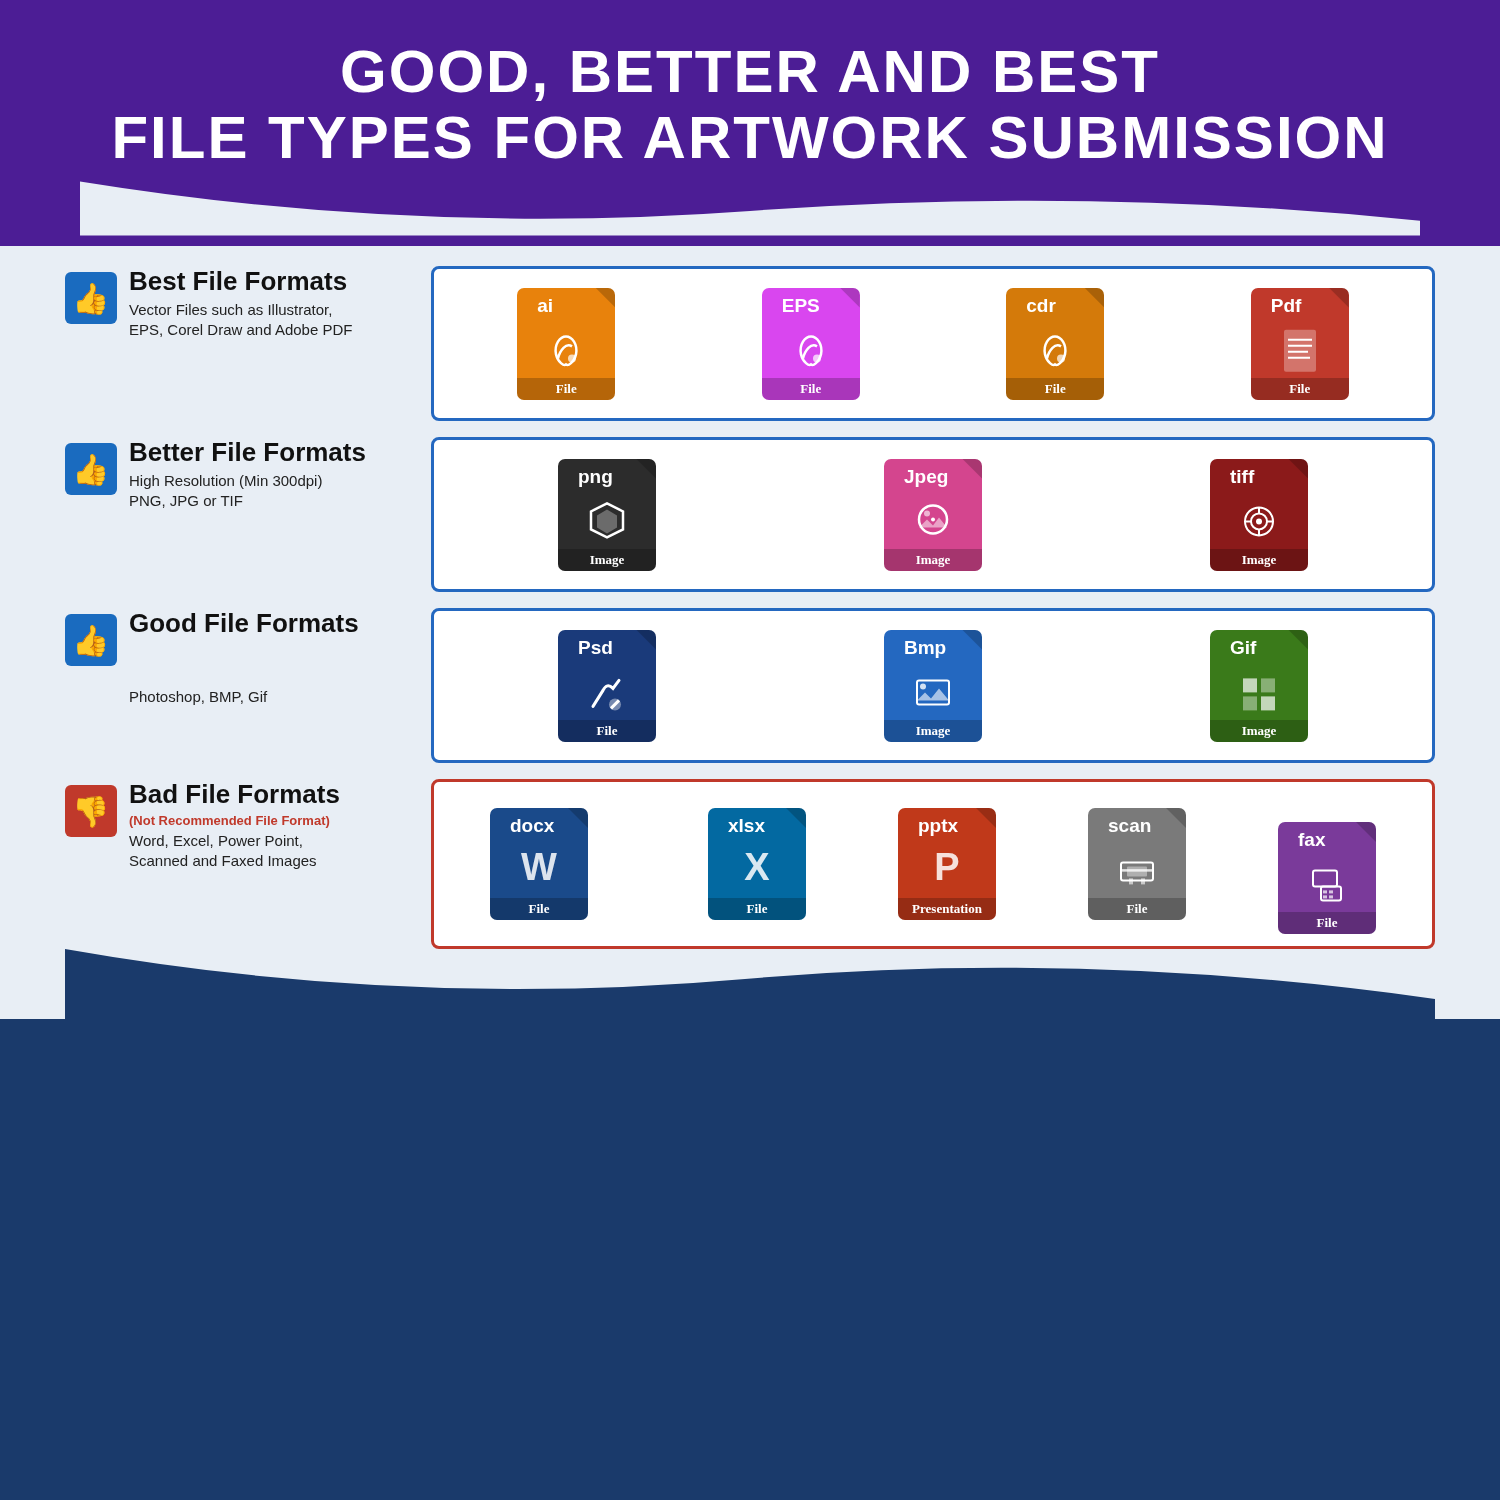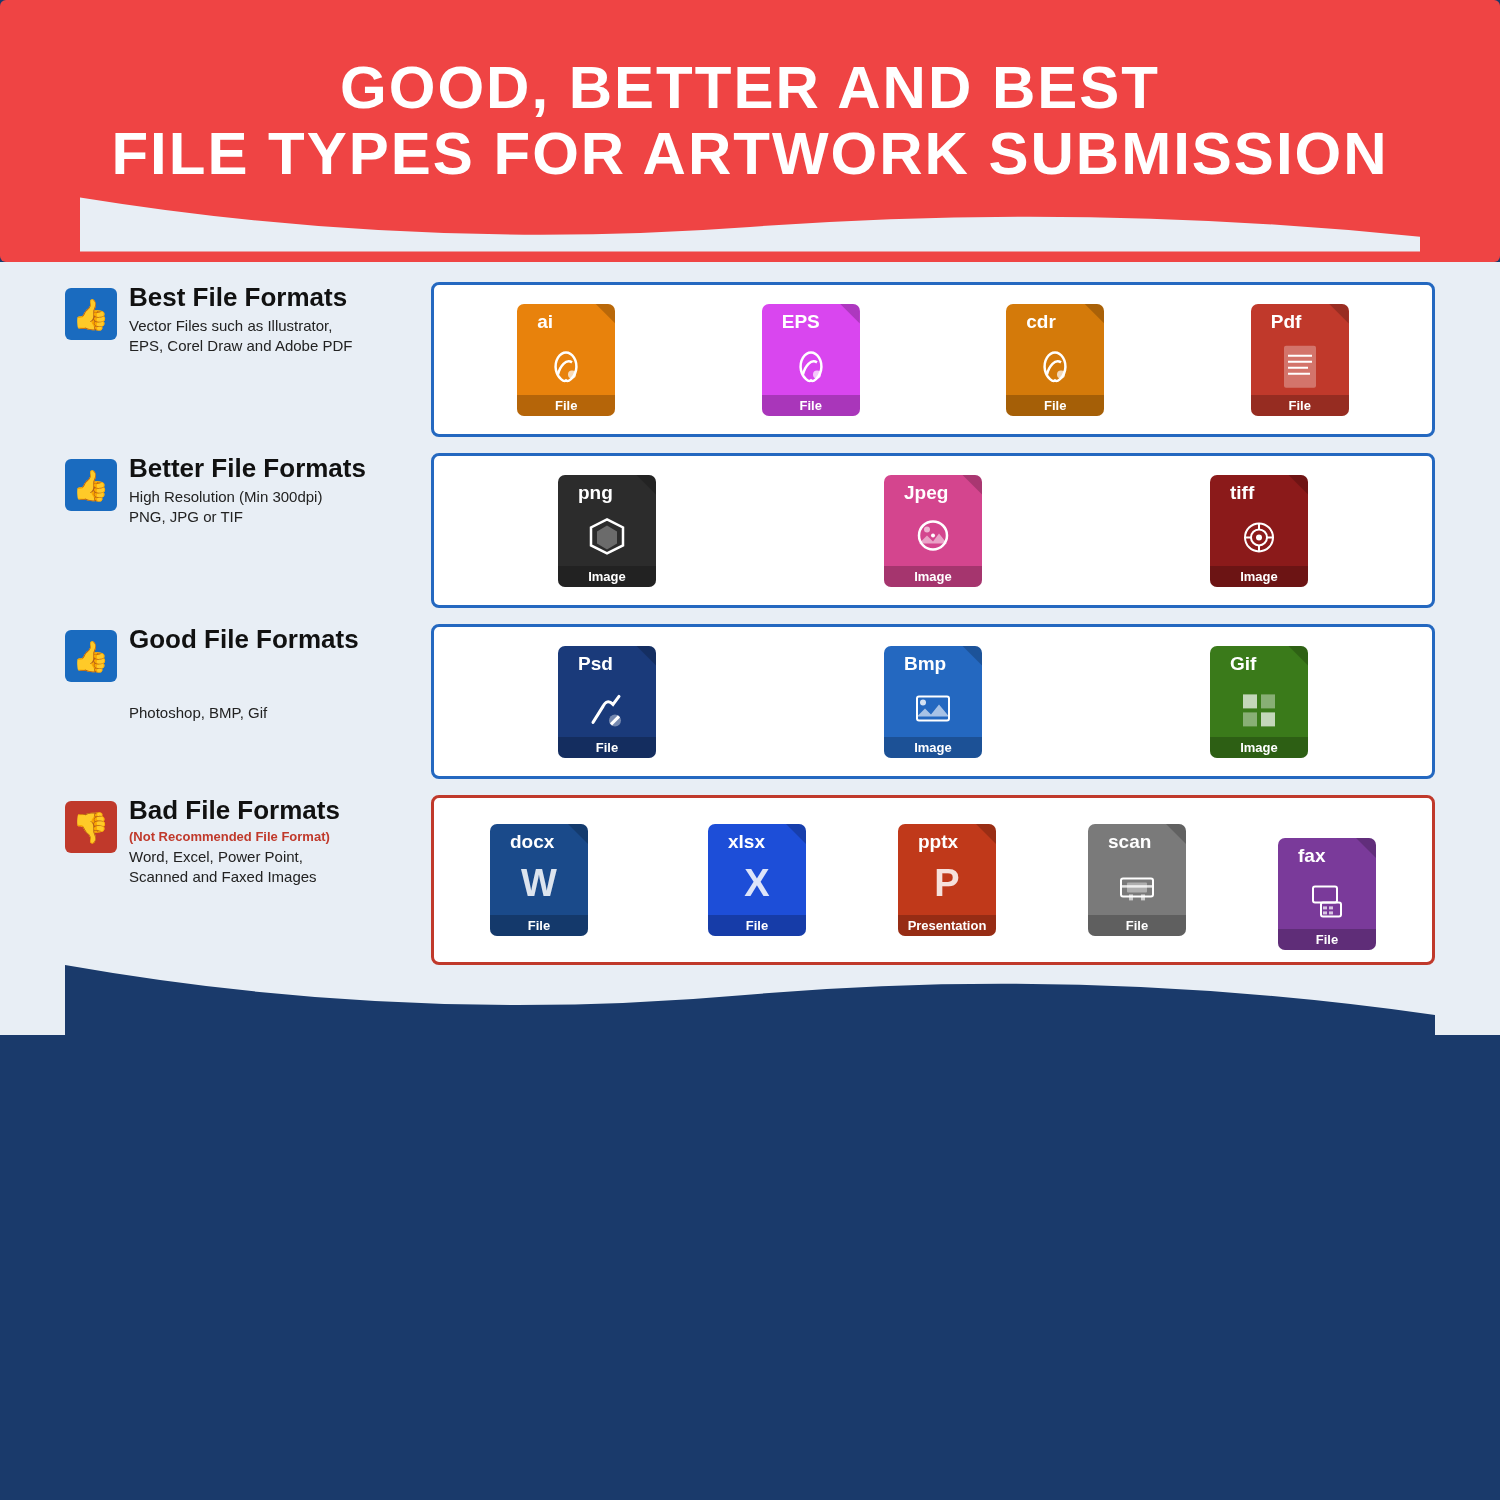--- a/index.html
+++ b/index.html
@@ -14,24 +14,23 @@
 
     .main-container {
       width: 1500px;
       height: 1500px;
       background: #1a3a6b;
       position: relative;
     }
 
     
     .header-wrap {
-      background: #ef4444;
-      padding: 55px 80px 10px;
+      background: #4c1d95;
+      padding: 39px 80px 10px;
       text-align: center;
-      border-radius: 6px;
     }
 
     .section-row {
       display: flex;
       align-items: flex-start;
       margin-bottom: 16px;
       gap: 12px;
     }
 
     .thumb-box {
@@ -118,20 +117,21 @@
     }
     .ic-file .bot-label {
       position: absolute;
       bottom: 0; left: 0; right: 0;
       background: rgba(0,0,0,0.22);
       color: white;
       font-size: 13px;
       font-weight: 600;
       text-align: center;
       padding: 3px 0;
+      font-family: Liberation Serif, serif;
     }
   </style>
 </head>
 <body>
 
 <div class="main-container">
 
   <div class="header-wrap">
     <div style="color:white;font-size:60px;font-weight:900;text-transform:uppercase;letter-spacing:2px;line-height:1.1;">GOOD, BETTER AND BEST</div>
     <div style="color:white;font-size:60px;font-weight:900;text-transform:uppercase;letter-spacing:2px;line-height:1.1;margin-bottom:10px;">FILE TYPES FOR ARTWORK SUBMISSION</div>
@@ -349,21 +349,21 @@
             <div class="center-icon">
               <svg width="40" height="44" viewBox="0 0 40 44">
                 <text x="20" y="32" text-anchor="middle" font-size="38" font-weight="900" fill="white" opacity="0.85">W</text>
               </svg>
             </div>
             <div class="bot-label">File</div>
           </div>
         </div>
 
         <div class="ic">
-          <div class="ic-file" style="background:#1d4ed8;margin-left:28px;">
+          <div class="ic-file" style="background:#0369a1;margin-left:28px;">
             <div class="corner"></div>
             <div class="ext">xlsx</div>
             <div class="center-icon">
               <svg width="40" height="44" viewBox="0 0 40 44">
                 <text x="20" y="32" text-anchor="middle" font-size="38" font-weight="900" fill="white" opacity="0.85">X</text>
               </svg>
             </div>
             <div class="bot-label">File</div>
           </div>
         </div>

